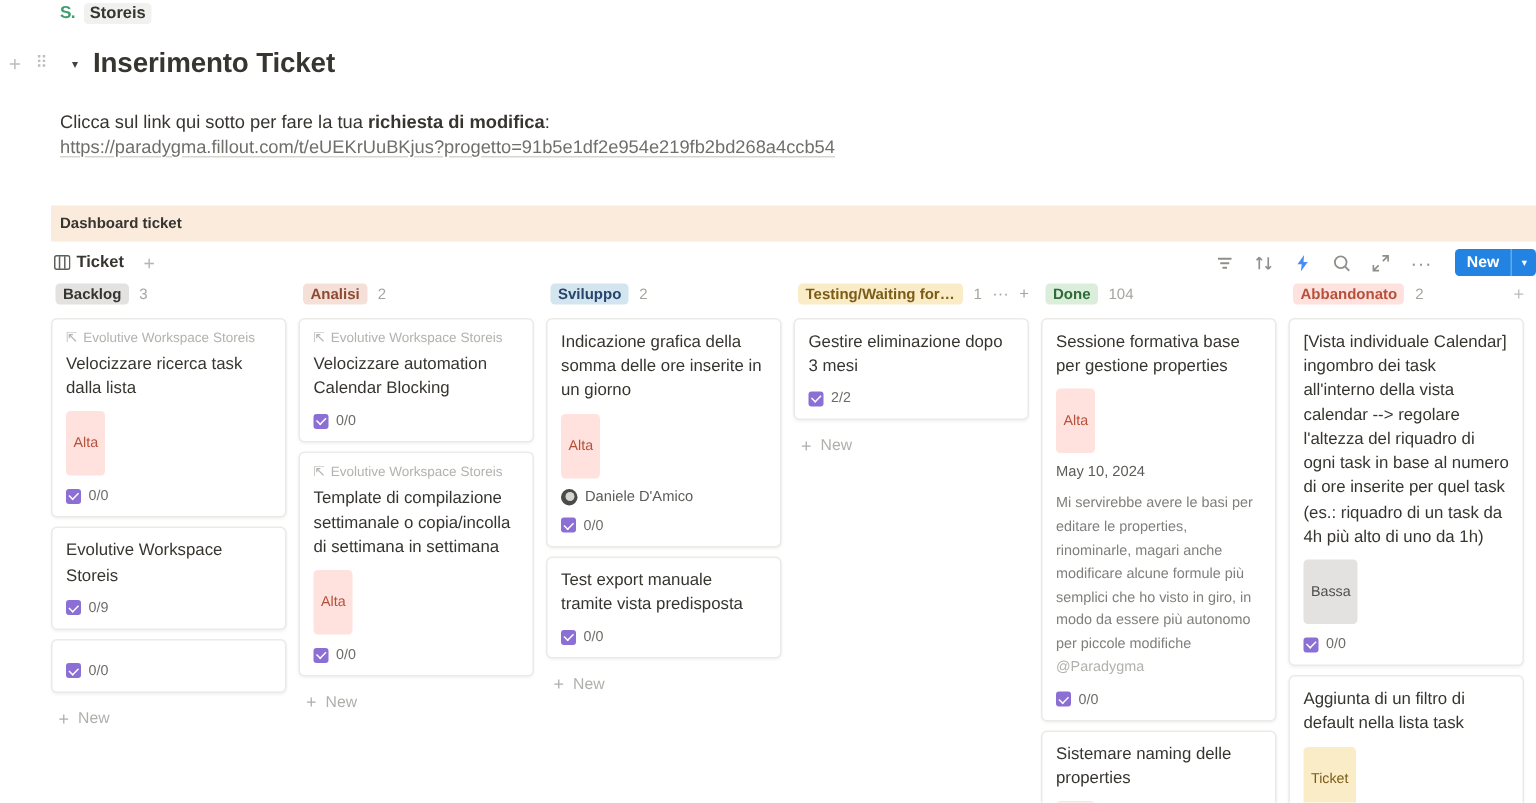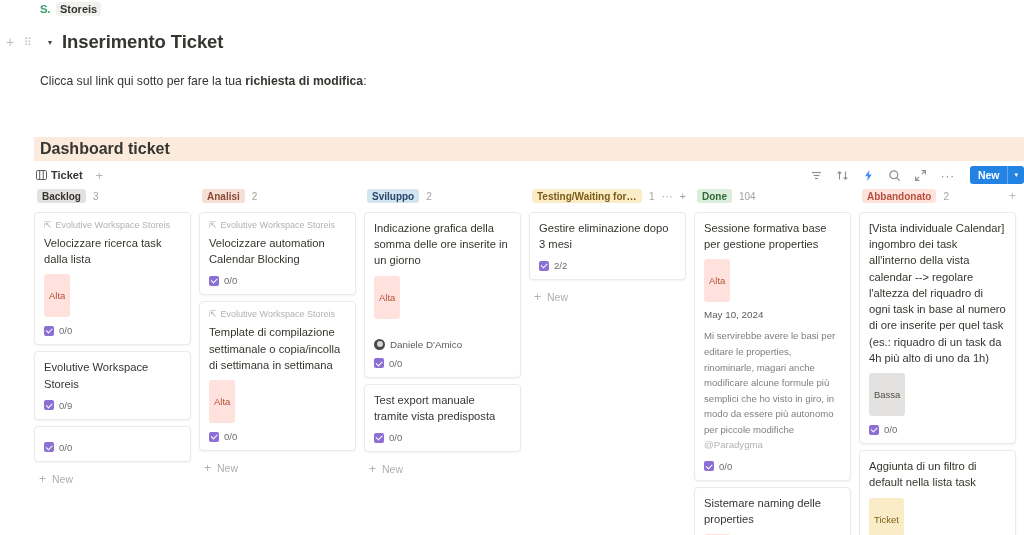--- a/index.html
+++ b/index.html
@@ -63,21 +63,21 @@
 
   
   .banner {
     position: absolute; left: 34px; top: 137px;
     width: 990px; height: 24px;
     background: #faebdd;
     display: flex; align-items: center;
   }
   .banner-title {
     margin-left: 6px;
-    font-size: 16px; font-weight: 700; color: #37352f;
+    font-size: 10px; font-weight: 700; color: #37352f;
   }
 
   
   .board-toolbar {
     position: absolute; left: 34px; top: 163px;
     width: 990px; height: 24px;
     display: flex; align-items: center;
   }
   .tab-ticket {
     display: flex; align-items: center; gap: 4px;
@@ -138,21 +138,21 @@
   .card-title {
     font-size: 11.2px; color: #37352f; line-height: 1.45;
   }
   .card-prio { margin-top: 7px; }
   .prio {
     display: inline-block; font-size: 9.5px; font-weight: 500;
     border-radius: 3px; padding: 16px 5px;
   }
   .assignee {
     display: flex; align-items: center; gap: 5px;
-    margin-top: 20px; font-size: 9.8px; color: #5c5b57;
+    margin-top: 7px; font-size: 9.8px; color: #5c5b57;
   }
   .avatar {
     width: 11px; height: 11px; border-radius: 50%;
     background: #4a4a48; position: relative; flex: 0 0 11px;
   }
   .avatar::after {
     content: ""; position: absolute; left: 2.5px; top: 2px;
     width: 6px; height: 6px; border-radius: 50%;
     background: #d6d5d2;
   }
@@ -197,20 +197,21 @@
   <div class="h1row">
     <span class="gutter-btn plus">+</span>
     <span class="gutter-btn grip">⠿</span>
     <span class="toggle-tri">▾</span>
     <span class="h1-title">Inserimento Ticket</span>
   </div>
 
   <div class="intro-text">
     <span>Clicca sul link qui sotto per fare la tua </span><b>richiesta di modifica</b><span>:</span>
   </div>
+  <a class="intro-link" href="#">https://paradygma.fillout.com/t/eUEKrUuBKjus?progetto=91b5e1df2e954e219fb2bd268a4ccb54</a>
 
   <div class="banner">
     <span class="banner-title">Dashboard ticket</span>
   </div>
 
   <div class="board-toolbar">
     <div class="tab-ticket">
       <span class="board-icon">
         <svg width="11" height="10" viewBox="0 0 11 10">
             <rect x="0.5" y="0.5" width="10" height="9" rx="1.3" fill="none" stroke="#5f5e5a" stroke-width="1"></rect>

